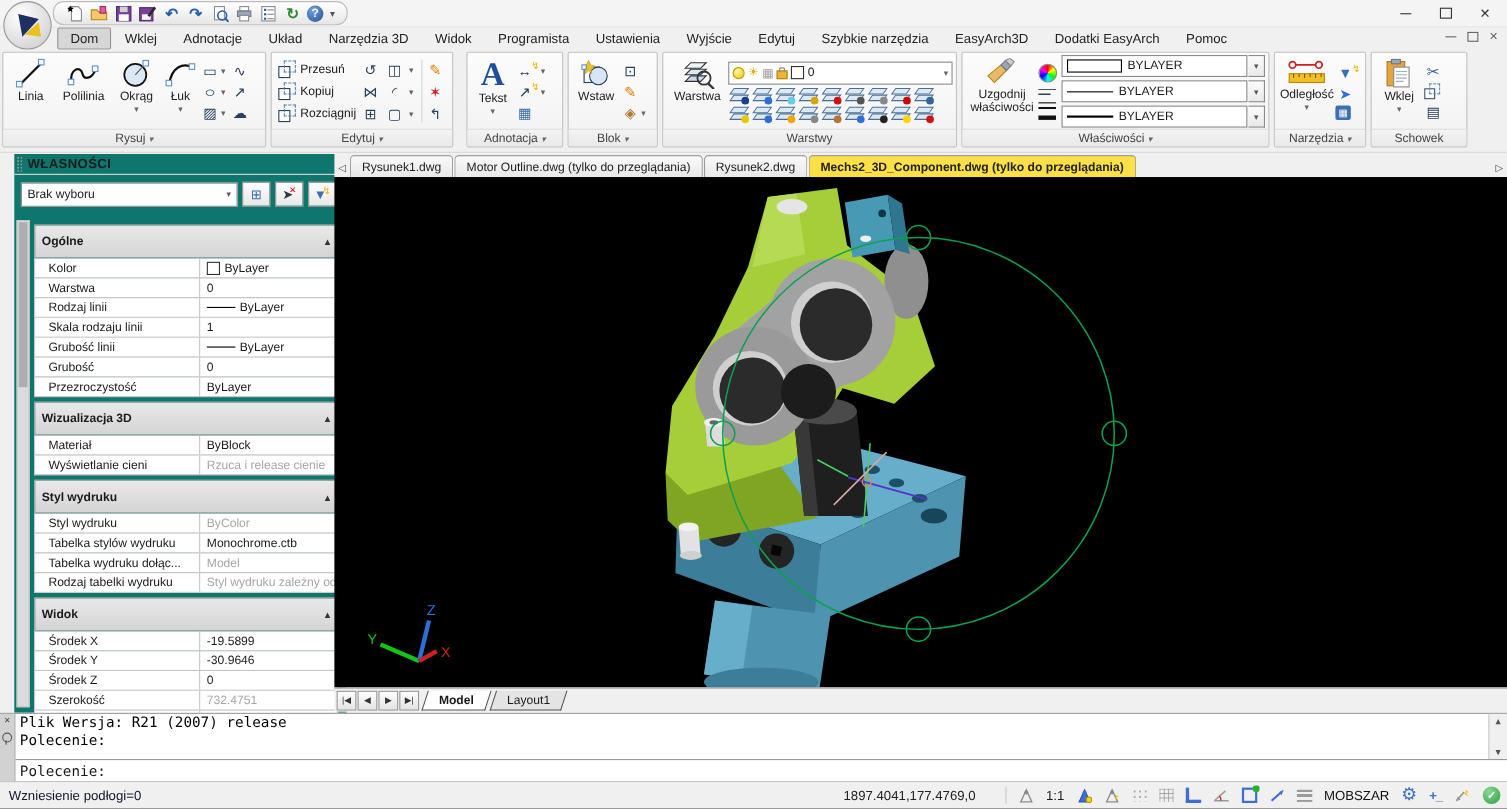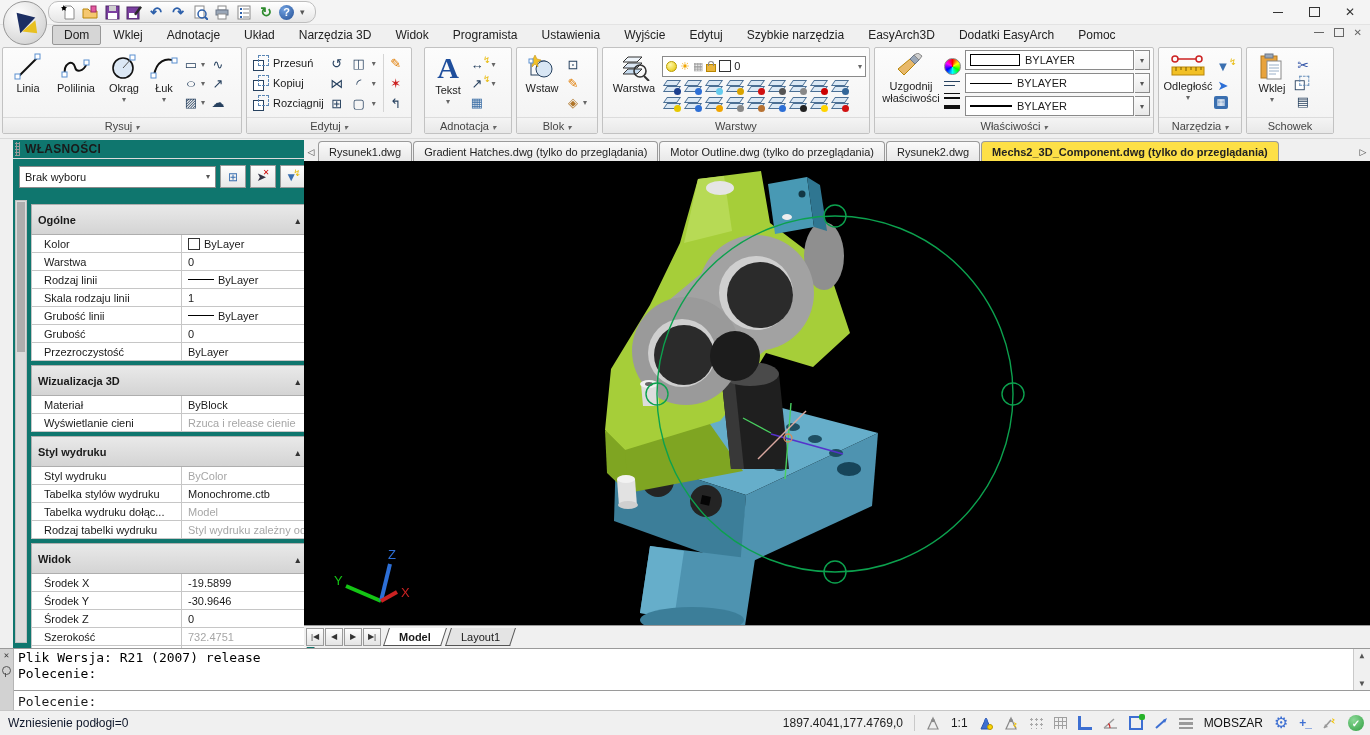--- a/index.html
+++ b/index.html
@@ -104,21 +104,21 @@
   .pin::after{content:"";position:absolute;left:2px;top:6px;width:1px;height:4px;background:#555;}
   .cmd-hist{position:absolute;left:18px;top:1px;right:20px;height:38px;line-height:16px;color:#000;white-space:pre;}
   .cmd-sep{position:absolute;left:14px;right:0;top:41px;border-top:1px solid #9a9a9a;}
   .cmd-input{position:absolute;left:18px;top:45px;right:20px;height:16px;line-height:16px;}
   .cmd-scroll{position:absolute;right:0;top:0;width:17px;height:41px;background:#f0f0f0;border-left:1px solid #c9c9c9;display:flex;flex-direction:column;justify-content:space-between;align-items:center;padding:2px 0;box-sizing:border-box;}
   .sarrow{font-size:8px;color:#555;}
   
   .status{position:absolute;left:0;top:710px;width:1370px;height:25px;background:#f0f0f0;border-top:1px solid #c6c6c6;display:flex;align-items:center;box-sizing:border-box;font-size:12px;}
   .st-left{padding-left:8px;color:#0f172a;}
   .st-right{margin-left:auto;display:flex;align-items:center;gap:11px;padding-right:6px;}
-  .coords{color:#222;}
+  .coords{color:#222;margin-right:16px;}
   .ssep{width:1px;height:16px;background:#c9c9c9;}
   .sico{display:flex;align-items:center;justify-content:center;}
   .snapd{width:14px;height:12px;background-image:radial-gradient(#a8a8a8 1px,transparent 1.2px);background-size:5px 5px;}
   .gridico{width:13px;height:12px;background:linear-gradient(90deg,#a0a0a0 1px,transparent 1px) 0 0/4px 100% repeat-x,linear-gradient(#a0a0a0 1px,transparent 1px) 0 0/100% 4px repeat-y;}
   .ortho{width:11px;height:11px;border-left:3px solid #3d6fd2;border-bottom:3px solid #3d6fd2;}
   .esnap{width:10px;height:10px;border:2px solid #3d6fd2;position:relative;}
   .esnap::after{content:"";position:absolute;right:-4px;top:-4px;width:6px;height:6px;background:#27b32a;border-radius:2px;}
   .lwt{width:14px;height:11px;background:linear-gradient(#9a9a9a 2px,transparent 2px,transparent 4px,#9a9a9a 4px,#9a9a9a 7px,transparent 7px,transparent 9px,#9a9a9a 9px);}
   .gear{color:#3d6fd2;font-size:16px;line-height:16px;}
   .qinp{color:#3d6fd2;font-weight:bold;font-size:12px;letter-spacing:-1px;}
@@ -763,21 +763,20 @@
           <div class="pval">
             <span>1:1</span>
           </div>
         </div>
     </div>
   </div>
 
   <div class="dtabs">
     <span class="dscroll">◁</span>
     <span class="dtab">Rysunek1.dwg</span>
-    <span class="dtab">Gradient Hatches.dwg (tylko do przeglądania)</span>
     <span class="dtab">Motor Outline.dwg (tylko do przeglądania)</span>
     <span class="dtab">Rysunek2.dwg</span>
     <span class="dtab active">Mechs2_3D_Component.dwg (tylko do przeglądania)</span>
     <span class="dscroll right">▷</span>
   </div>
 
   <div class="viewport">
     <svg width="1066" height="464" viewBox="0 0 1066 464">
 
       <g>

